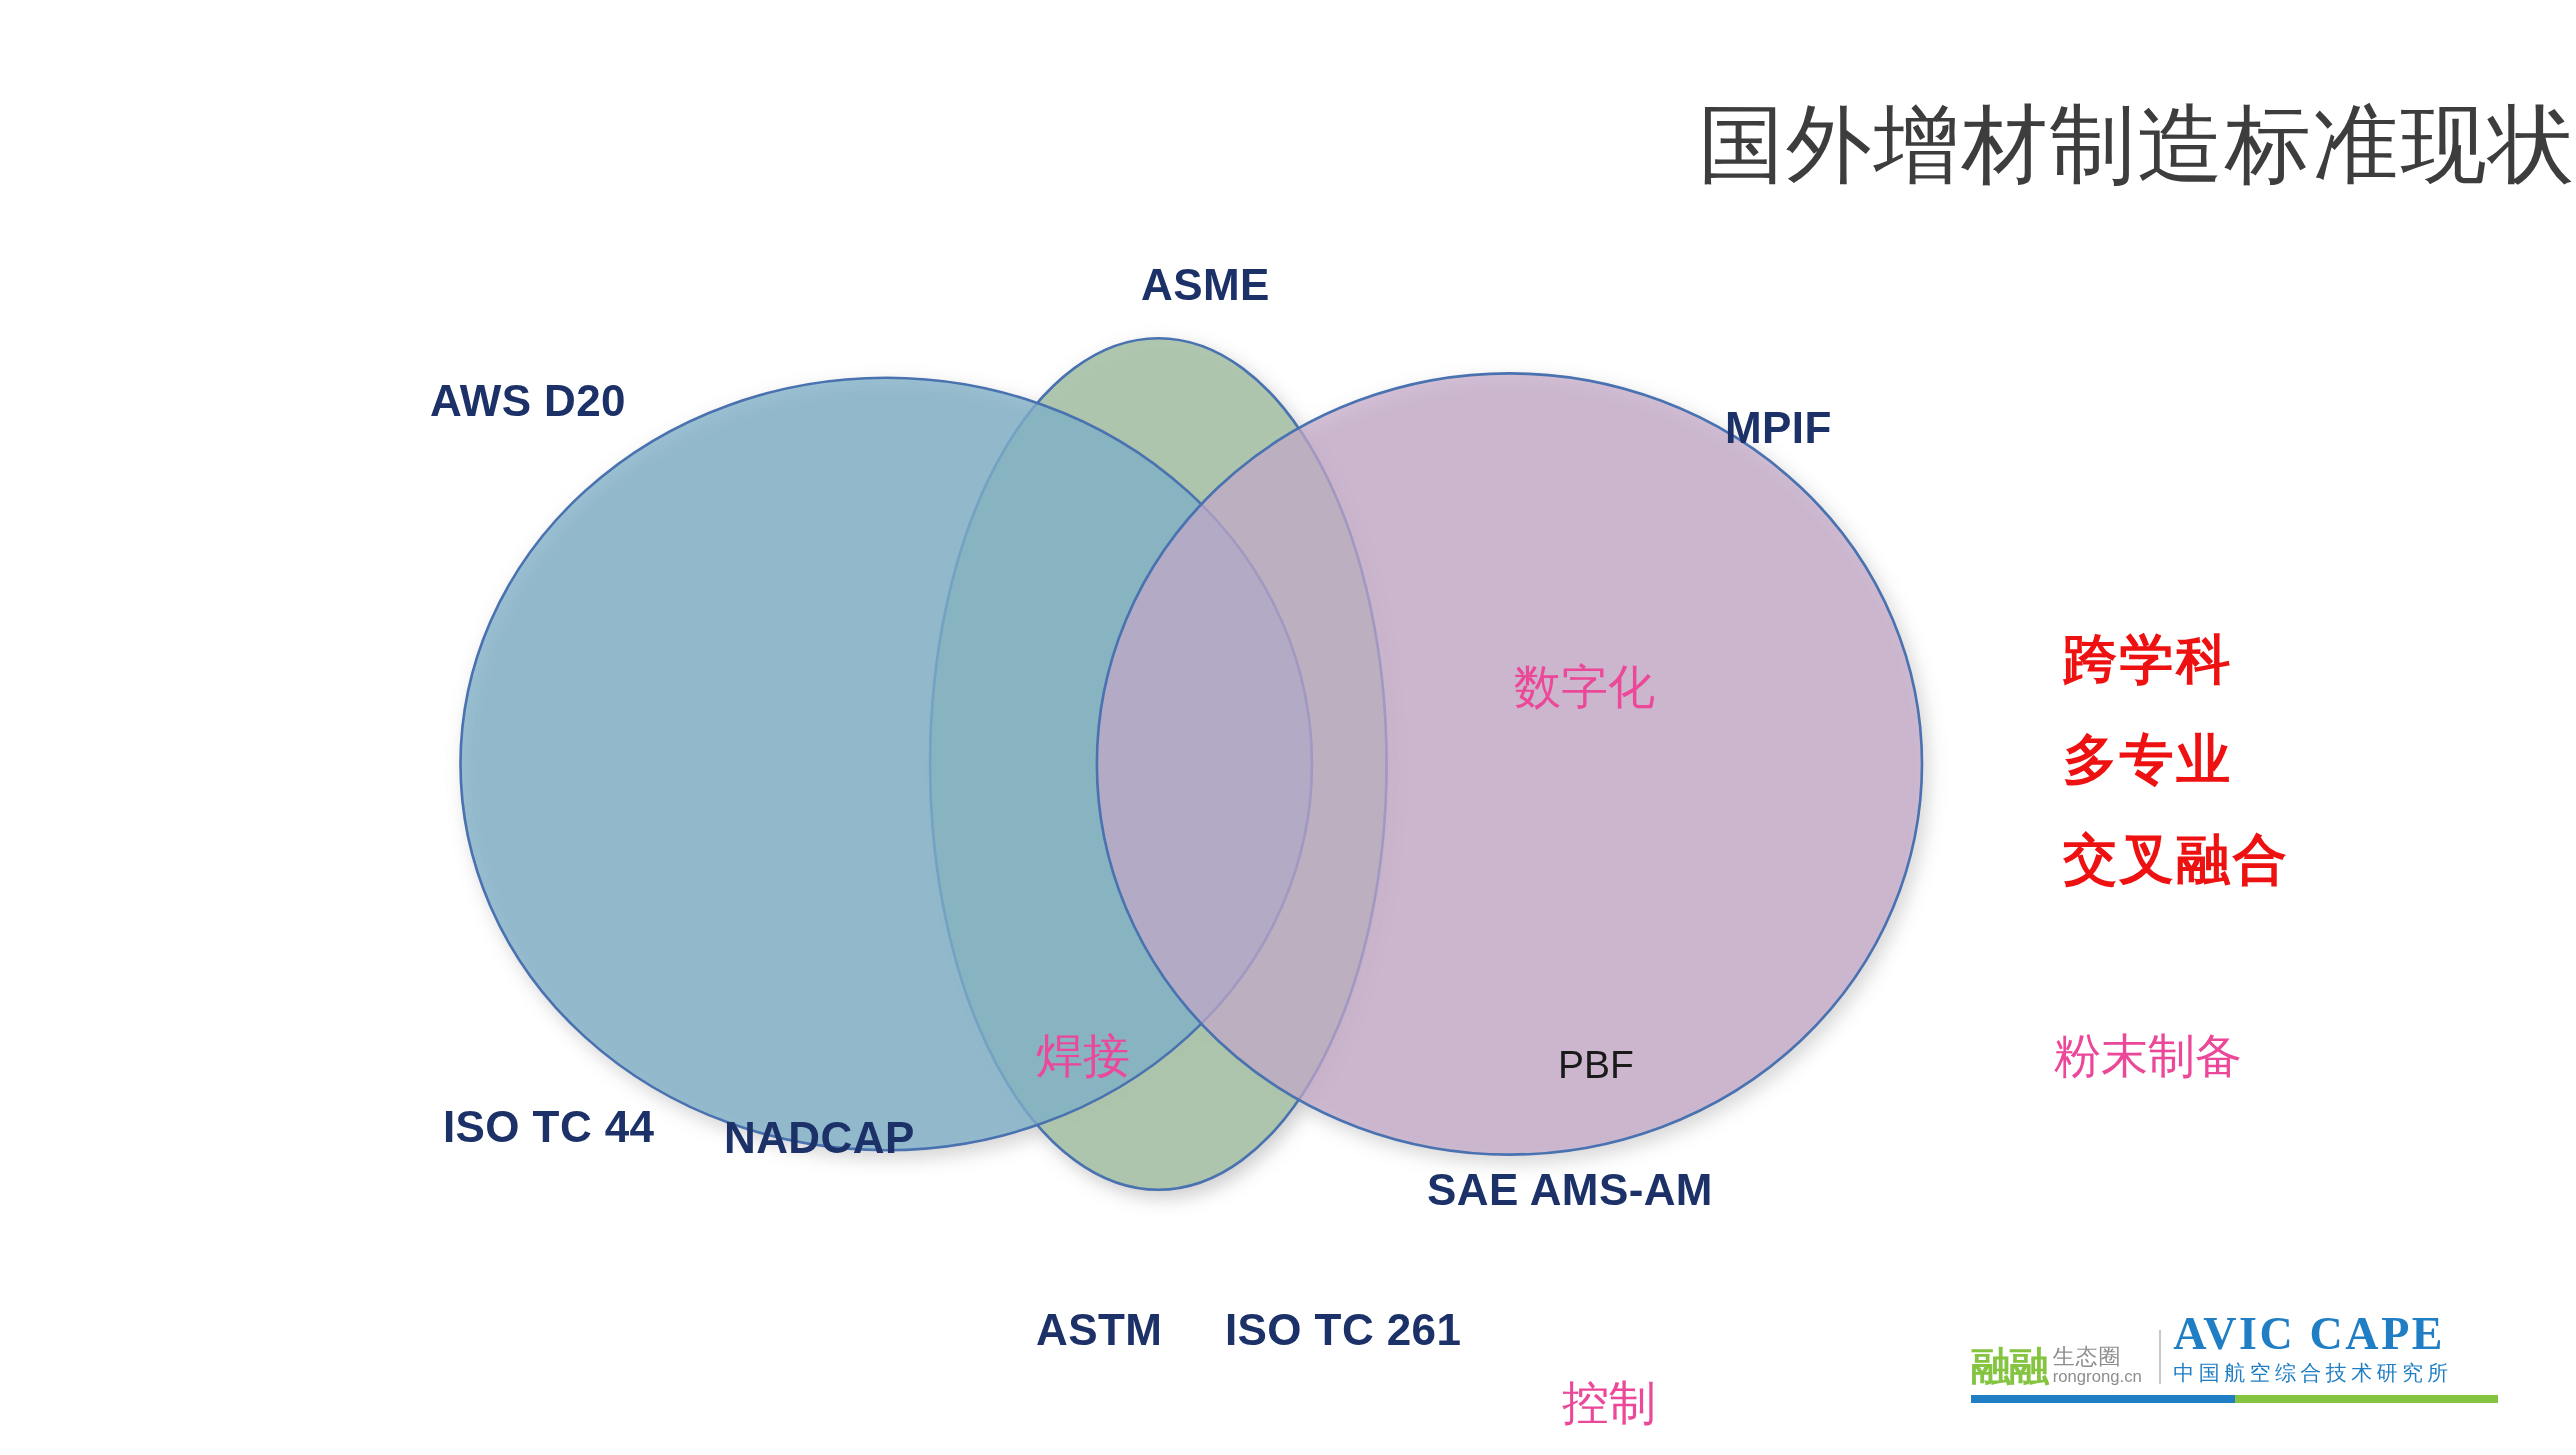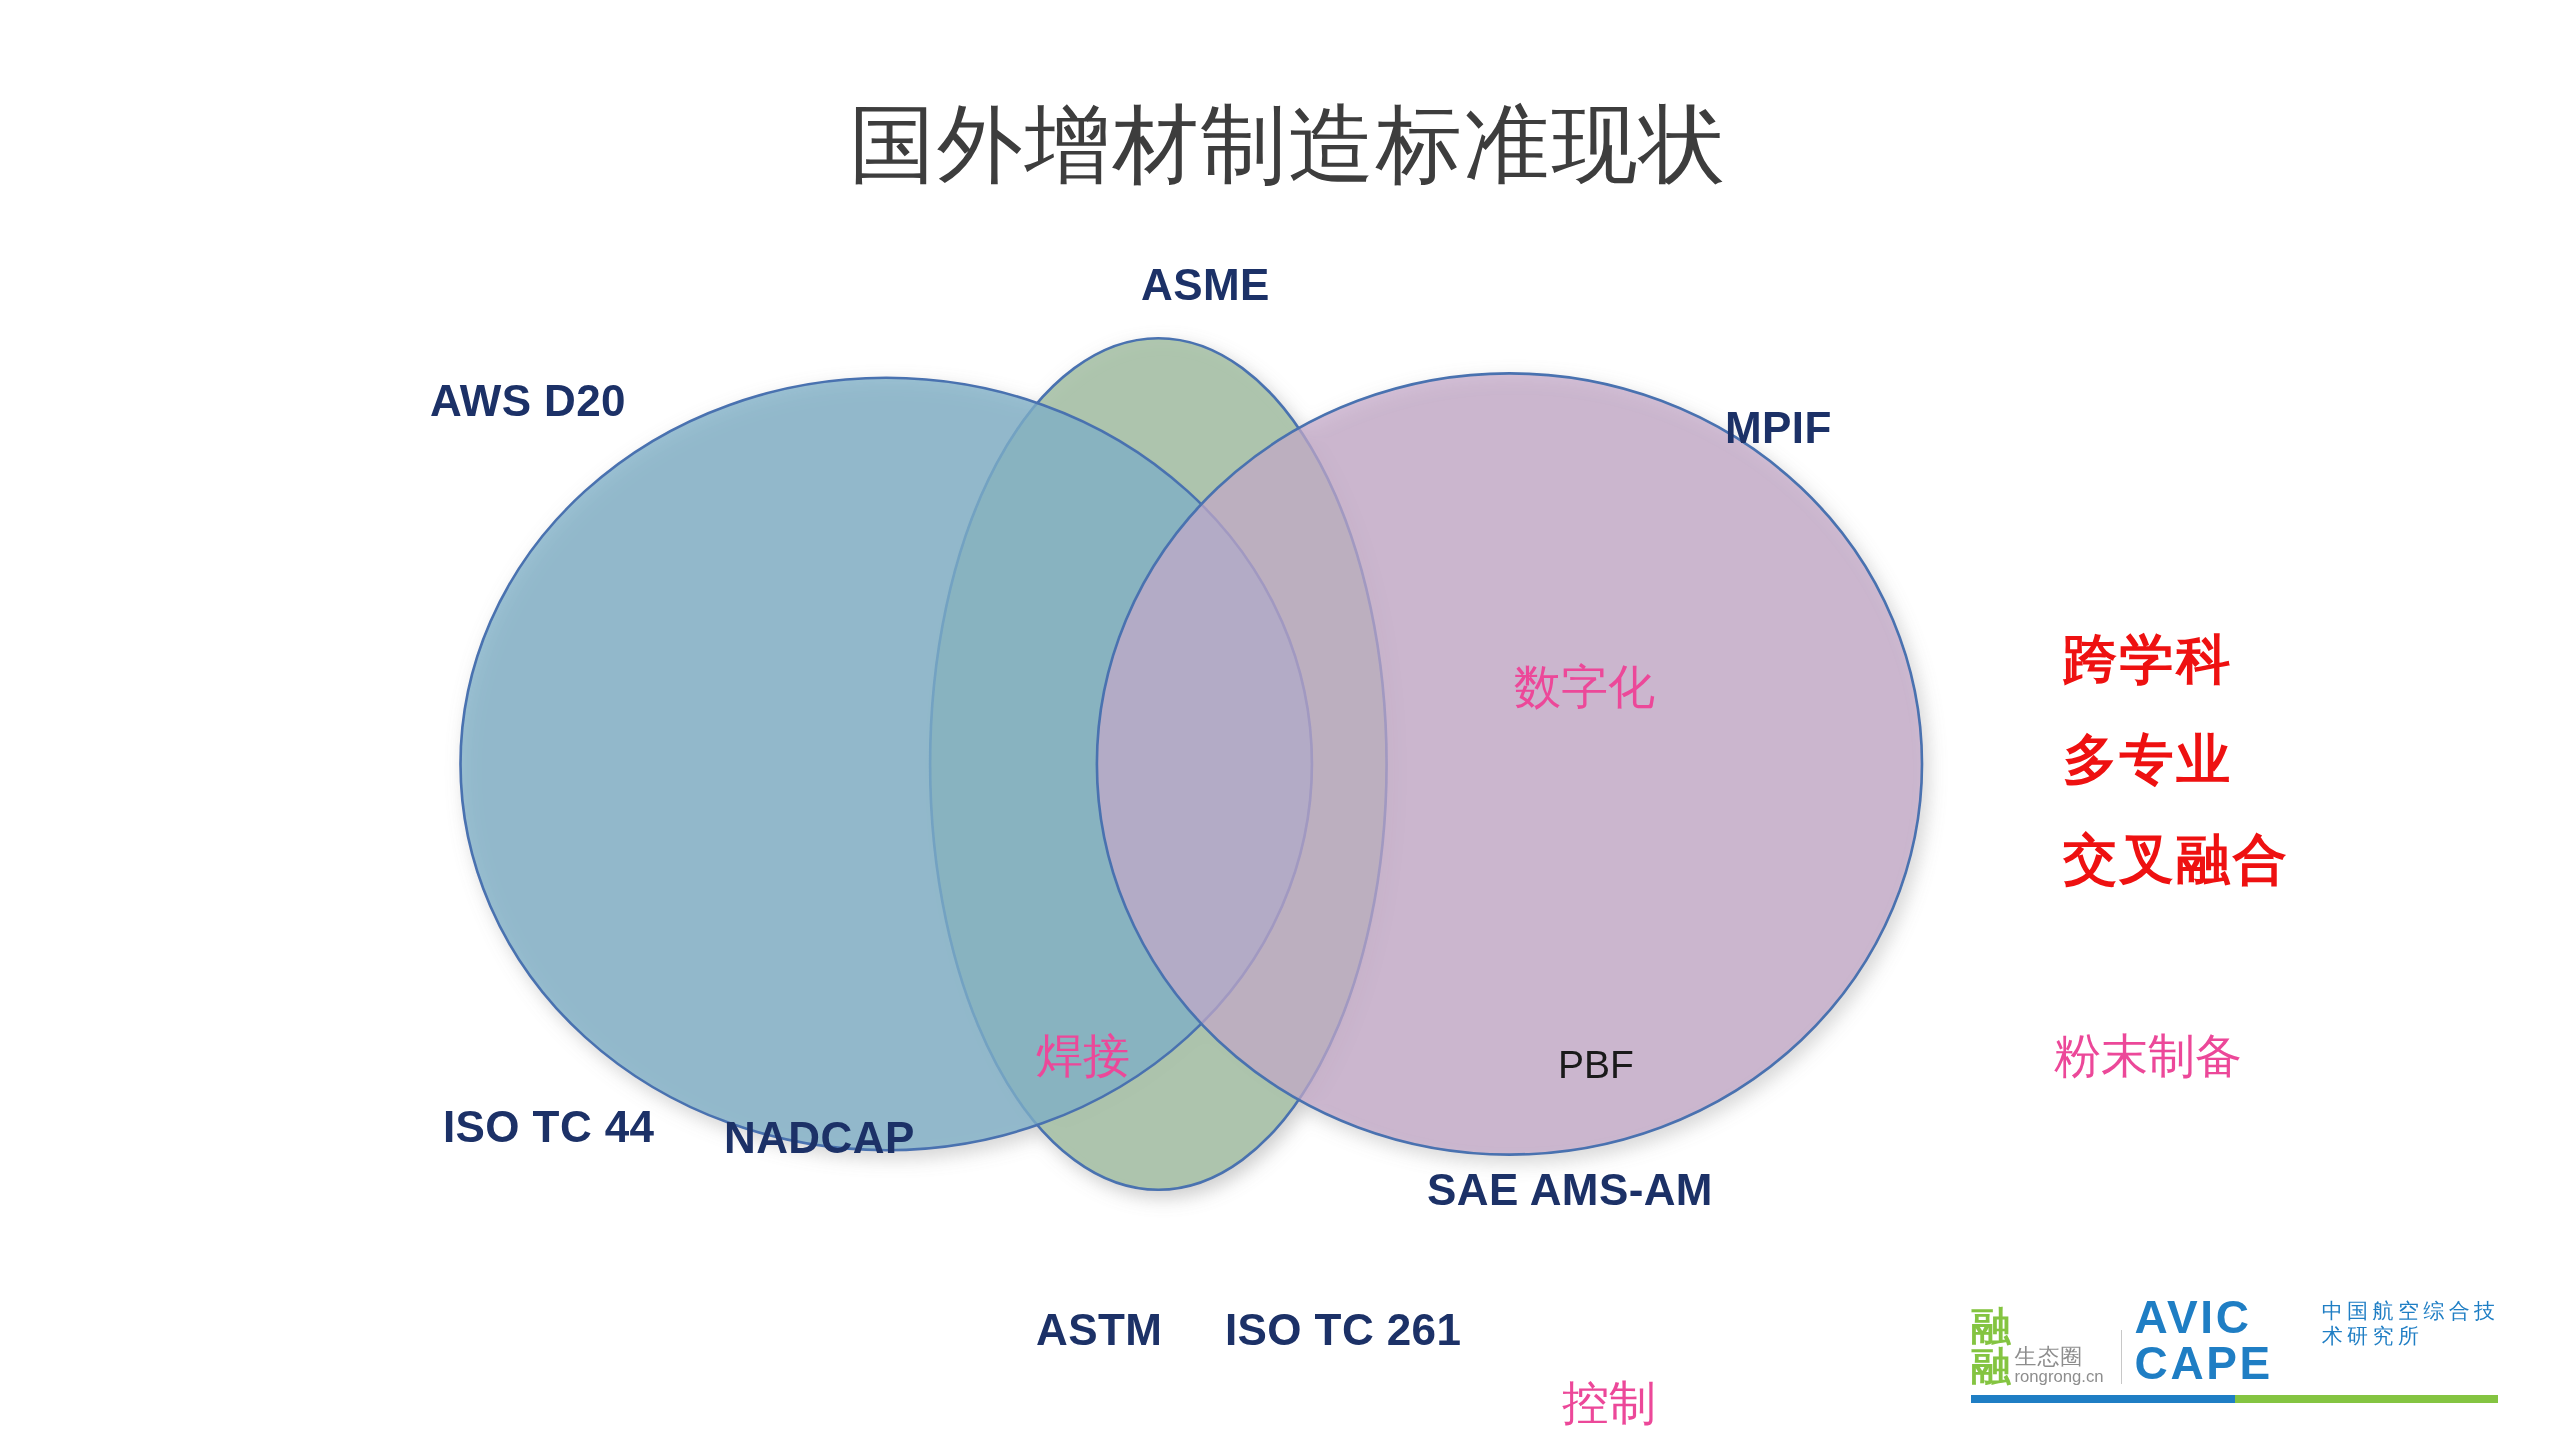--- a/index.html
+++ b/index.html
@@ -20,21 +20,21 @@
     inset: 0;
     background: #ffffff;
   }
 
   
   .slide-title {
     position: absolute;
     left: 0;
     top: 97px;
     width: 2576px;
-    text-align: center;
+    text-align: right;
     font-size: 86px;
     line-height: 1.1;
     color: #3d3d3d;
     font-weight: 400;
     letter-spacing: 1.8px;
     white-space: nowrap;
   }
 
   
   .venn-stage {
@@ -151,22 +151,23 @@
     line-height: 1.05;
   }
   .logo-divider {
     width: 1.8px;
     height: 54px;
     background: #c8c8c8;
     margin: 0 12.3px 1.8px 7px;
   }
   .logo-avic {
     display: flex;
-    flex-direction: row;
+    flex-direction: column;
     justify-content: flex-end;
+    font-family: Liberation Serif, serif;
   }
   .logo-avic-en {
     color: #1f7ec4;
     font-size: 46px;
     font-weight: bold;
     line-height: 1;
     letter-spacing: 2.6px;
   }
   .logo-avic-cn {
     color: #1f7ec4;

